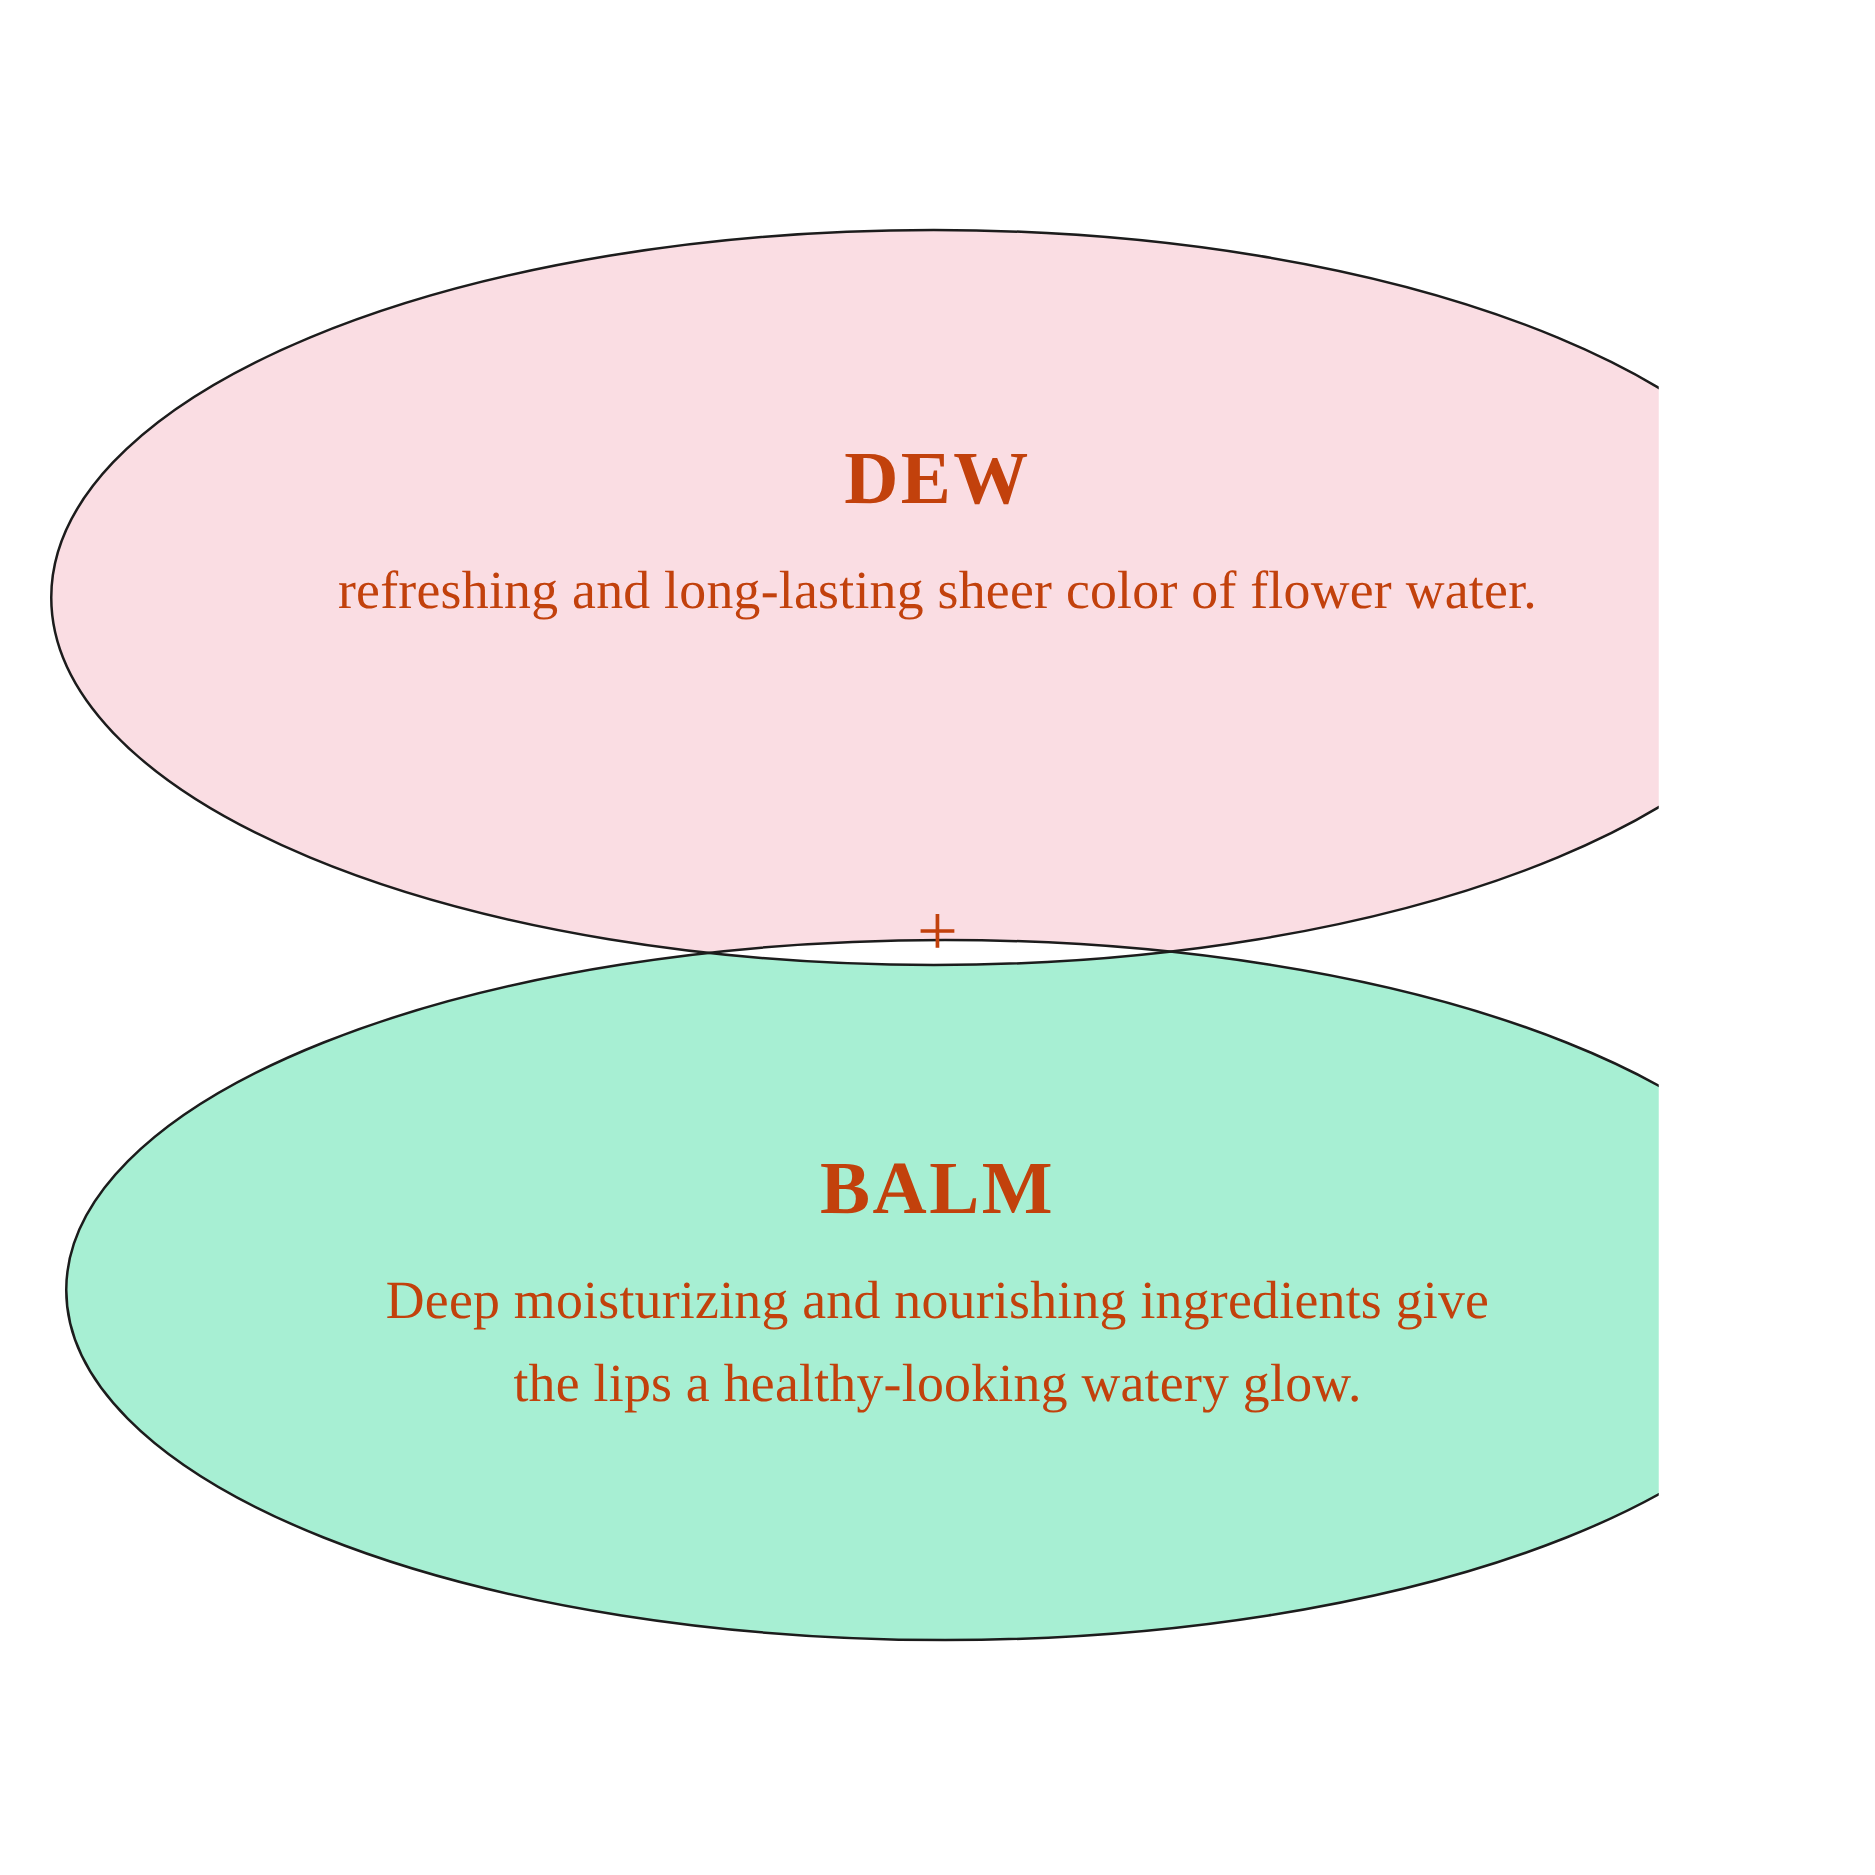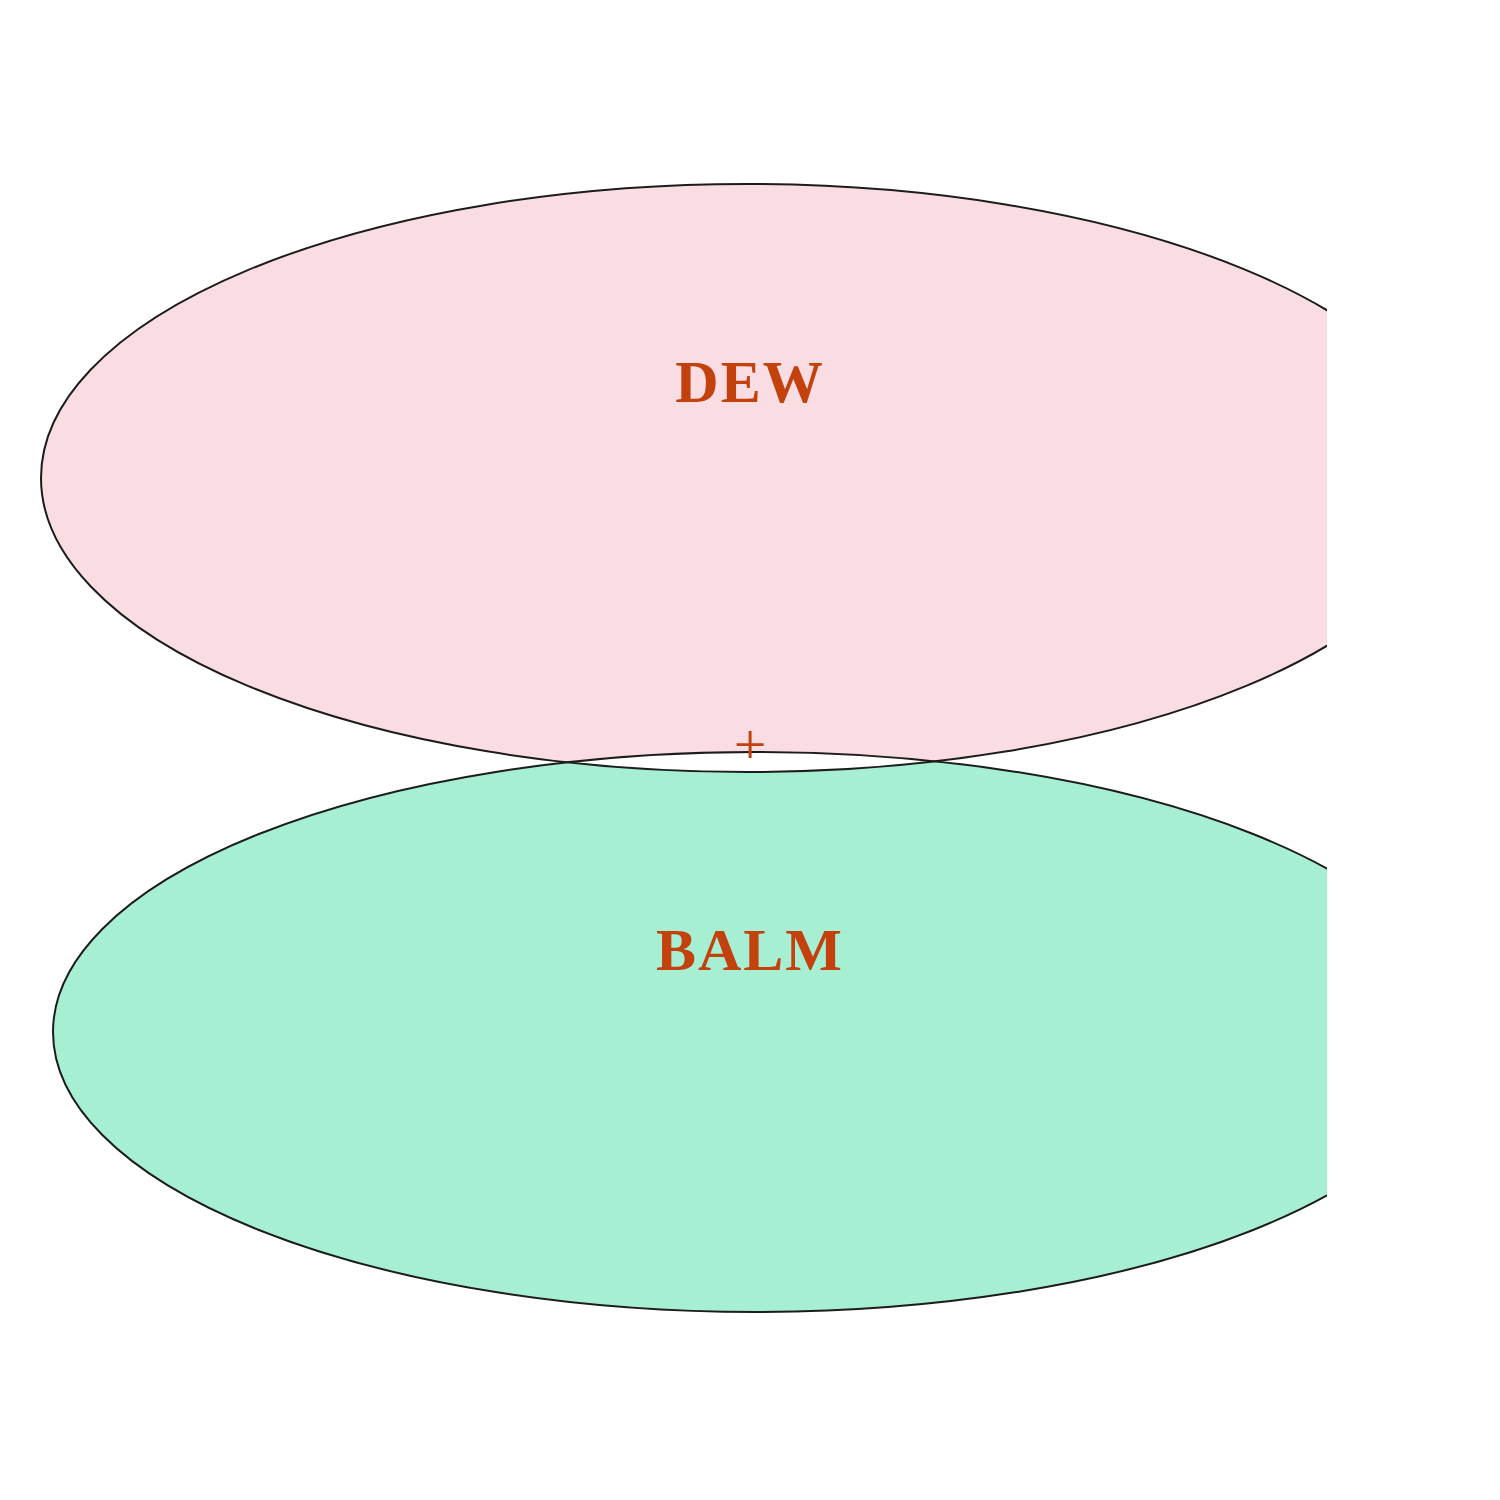--- a/index.html
+++ b/index.html
@@ -73,22 +73,27 @@
 
     <ellipse cx="756" cy="1032" rx="703" ry="280" clip-path="url(#clip-dew)" fill="#ffffff"></ellipse>
 
     <ellipse cx="747" cy="478" rx="706" ry="294" fill="none" stroke-width="2" stroke="#1c1c1c"></ellipse>
     <ellipse cx="756" cy="1032" rx="703" ry="280" fill="none" stroke-width="2" stroke="#1c1c1c"></ellipse>
   </svg>
 
   <div class="label-block dew-block">
     <div class="ellipse-title">DEW</div>
     <div class="ellipse-desc">
+      <div>refreshing and long-lasting sheer color of flower water.</div>
     </div>
   </div>
 
   <div class="plus-sign">+</div>
 
   <div class="label-block balm-block">
     <div class="ellipse-title">BALM</div>
+    <div class="ellipse-desc">
+      <div>Deep moisturizing and nourishing ingredients give</div>
+      <div>the lips a healthy-looking watery glow.</div>
+    </div>
   </div>
 
 </div>
 
 </body></html>

